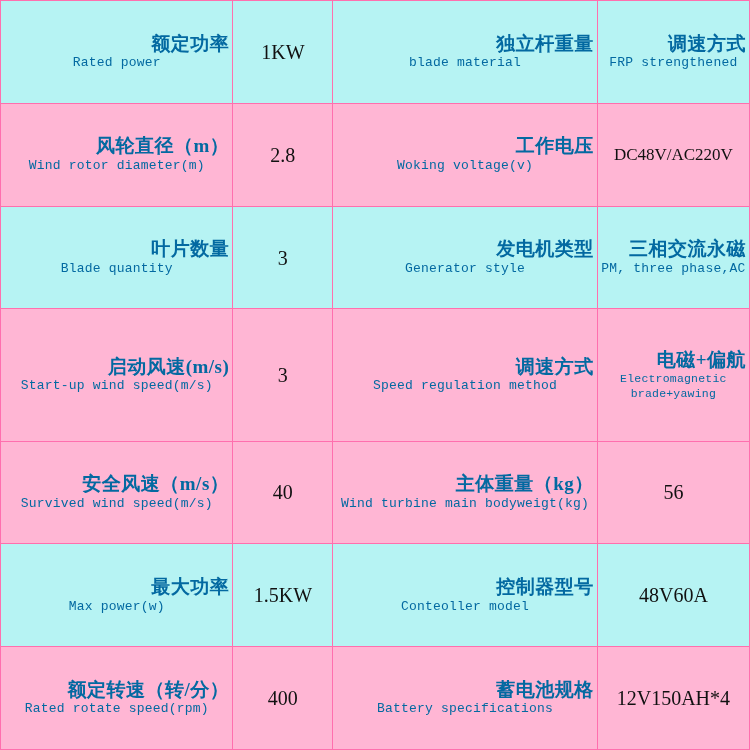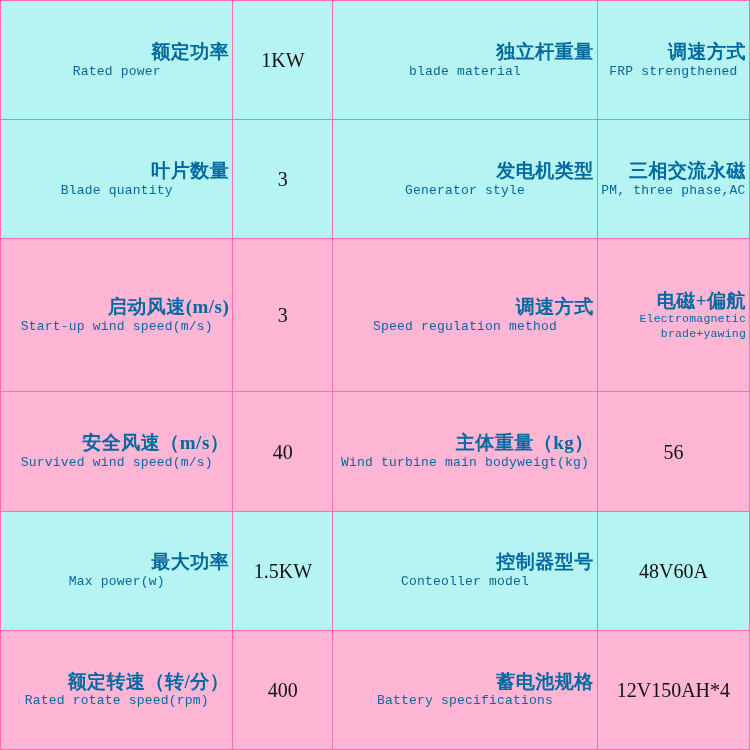--- a/index.html
+++ b/index.html
@@ -47,21 +47,20 @@
     display: block;
     font-family: Liberation Mono, monospace;
     font-size: 13px;
     color: #0369a1;
     line-height: 1.3;
     margin-top: 0;
     letter-spacing: 0.2px;
   }
   .en.small {
     font-size: 11.5px;
-    text-align: right;
   }
   .val {
     display: block;
     font-family: "Liberation Serif", serif;
     font-size: 20px;
     color: #111111;
     line-height: 1.2;
   }
   .val.big {
     font-size: 17px;
@@ -90,20 +89,36 @@
       <td>
         <span class="cn">独立杆重量</span>
         <span class="en">blade  material</span>
       </td>
       <td>
         <span class="cn">调速方式</span>
         <span class="en">FRP strengthened</span>
       </td>
     </tr>
 
+    <tr class="row-pink">
+      <td>
+        <span class="cn">风轮直径（m）</span>
+        <span class="en">Wind rotor diameter(m)</span>
+      </td>
+      <td>
+        <span class="val">2.8</span>
+      </td>
+      <td>
+        <span class="cn">工作电压</span>
+        <span class="en">Woking voltage(v)</span>
+      </td>
+      <td>
+        <span class="val big">DC48V/AC220V</span>
+      </td>
+    </tr>
 
     <tr class="row-cyan">
       <td>
         <span class="cn">叶片数量</span>
         <span class="en">Blade quantity</span>
       </td>
       <td>
         <span class="val">3</span>
       </td>
       <td>

